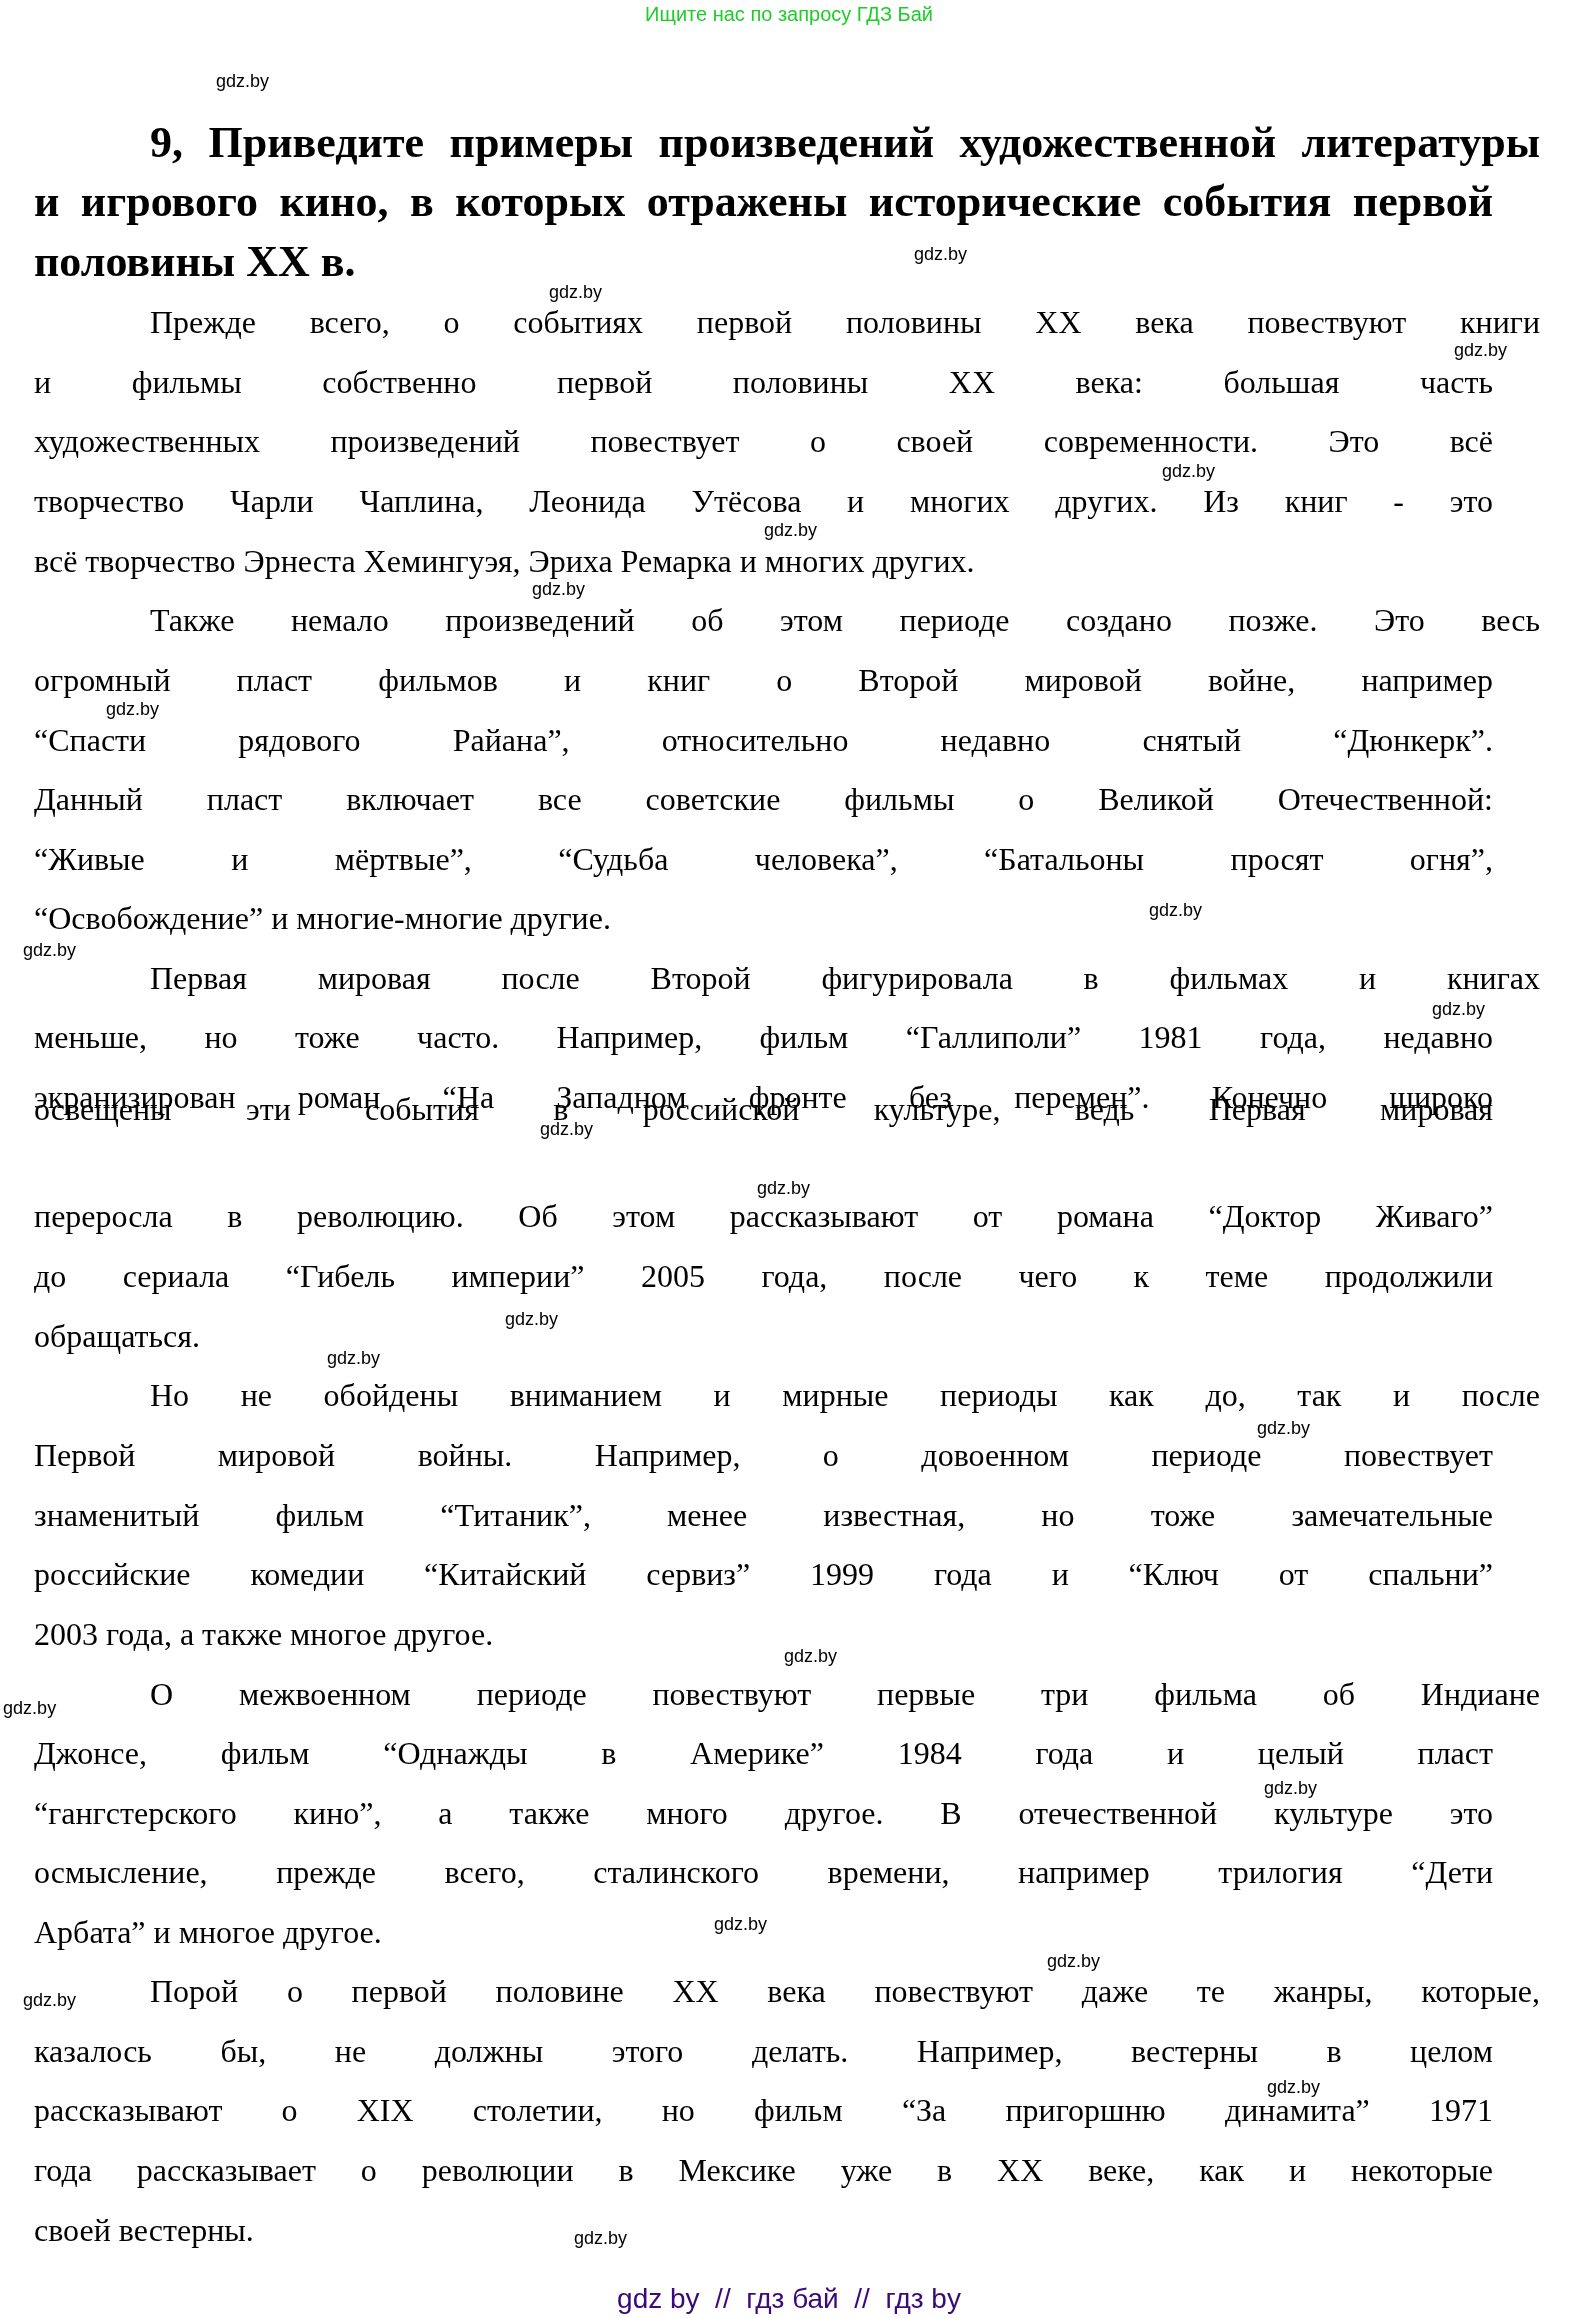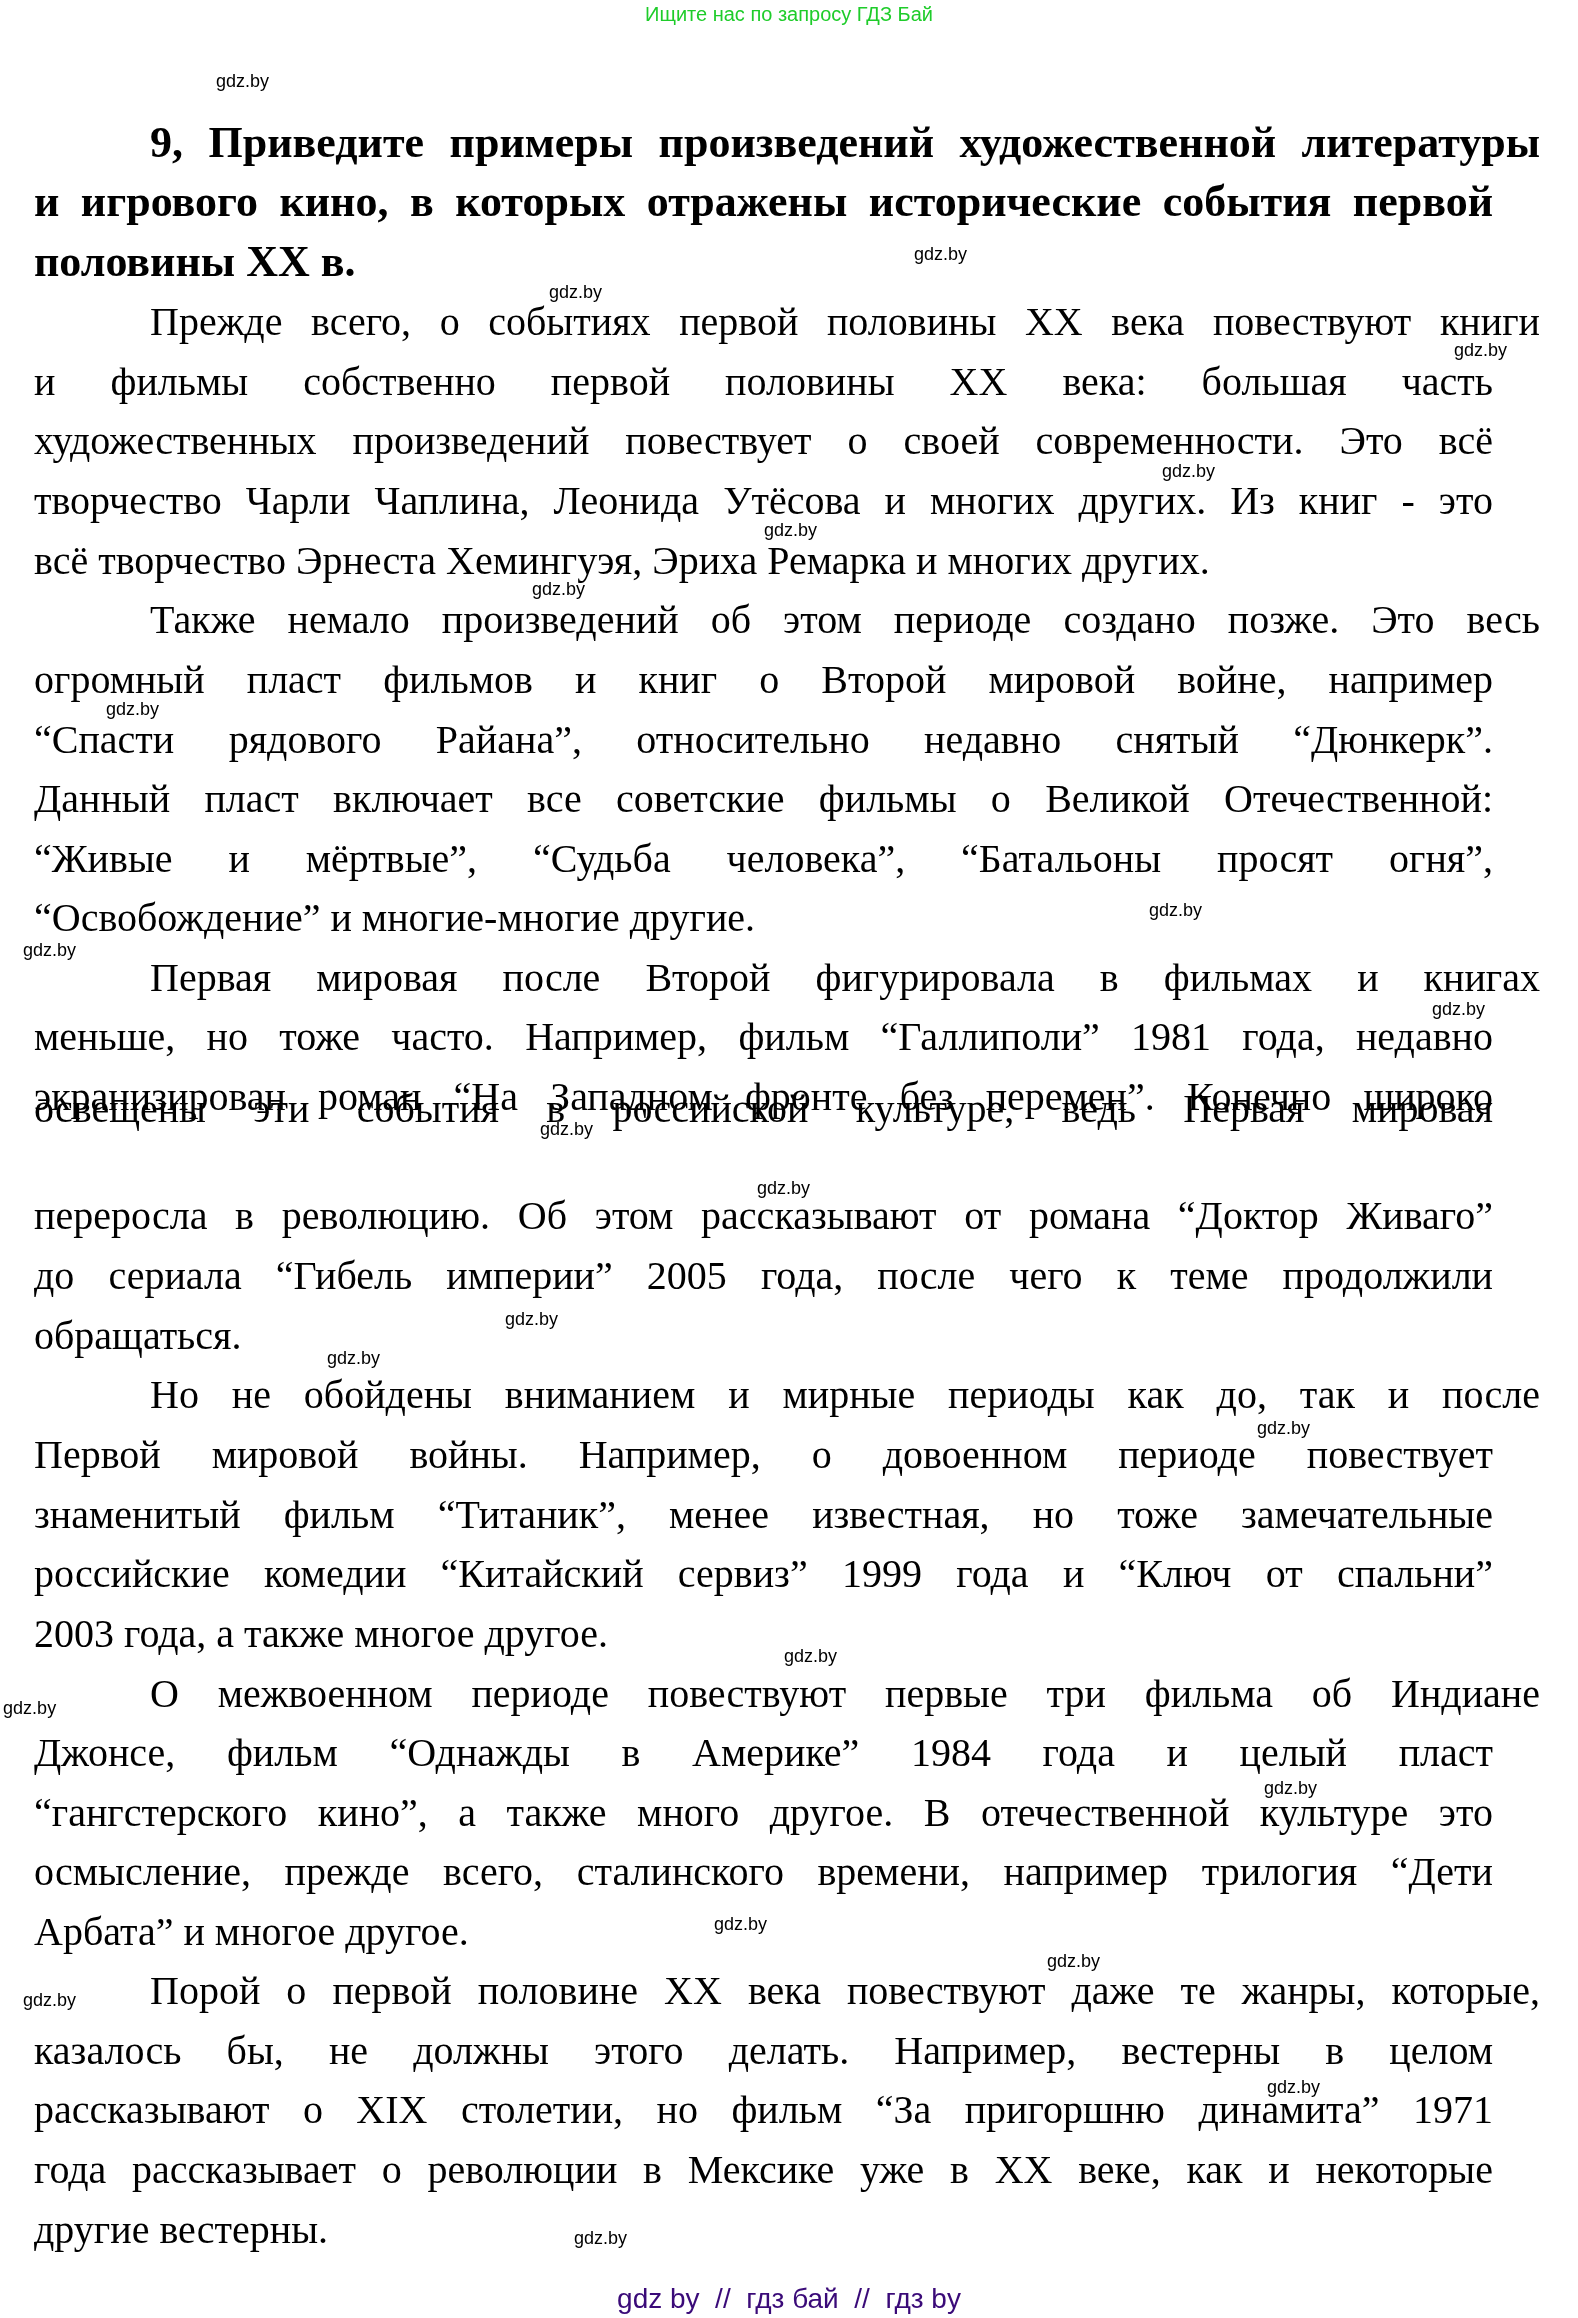--- a/index.html
+++ b/index.html
@@ -2,21 +2,21 @@
 <html style="font-size:12.4px"><head>
 <meta charset="utf-8">
 <style>
   html, body { margin:0; padding:0; background:#ffffff; }
   body { width:1578px; height:2319px; position:relative; overflow:hidden; }
   .hdr { position:absolute; top:0; left:0; width:1578px; text-align:center;
          font-family:"Liberation Sans", sans-serif; font-size:20px; line-height:28px; color:#1ecc2a; }
   .ftr { position:absolute; top:2283px; left:0; width:1578px; text-align:center;
          font-family:"Liberation Sans", sans-serif; font-size:28px; line-height:31px; color:#3a0a78; white-space:pre; }
   .ln { position:absolute; left:34px; width:1459px; font-family:"Liberation Serif", serif;
-        font-size:40px; line-height:50px; color:#000; white-space:nowrap;
+        font-size:32px; line-height:50px; color:#000; white-space:nowrap;
         text-align:justify; text-align-last:justify; }
   .ln.last { text-align-last:left; }
   .ln.ind { left:120px; width:1390px;margin-left:30px; }
   .ln.t { font-weight:bold; font-size:44px; }
   .wm { position:absolute; font-family:"Liberation Sans", sans-serif; font-size:18px; color:#000; line-height:23px; }
 </style>
 </head>
 <body>
 
 <div class="hdr">Ищите нас по запросу ГДЗ Бай</div>
@@ -55,21 +55,21 @@
 <div class="ln ind" style="top:1669px">О межвоенном периоде повествуют первые три фильма об Индиане</div>
 <div class="ln" style="top:1728px">Джонсе, фильм “Однажды в Америке” 1984 года и целый пласт</div>
 <div class="ln" style="top:1788px">“гангстерского кино”, а также много другое. В отечественной культуре это</div>
 <div class="ln" style="top:1847px">осмысление, прежде всего, сталинского времени, например трилогия “Дети</div>
 <div class="ln last" style="top:1907px">Арбата” и многое другое.</div>
 
 <div class="ln ind" style="top:1966px">Порой о первой половине XX века повествуют даже те жанры, которые,</div>
 <div class="ln" style="top:2026px">казалось бы, не должны этого делать. Например, вестерны в целом</div>
 <div class="ln" style="top:2085px">рассказывают о XIX столетии, но фильм “За пригоршню динамита” 1971</div>
 <div class="ln" style="top:2145px">года рассказывает о революции в Мексике уже в XX веке, как и некоторые</div>
-<div class="ln last" style="top:2205px">другие вестерны.</div>
+<div class="ln last" style="top:2205px">своей вестерны.</div>
 
 <div class="wm" style="left:216px;top:70px">gdz.by</div>
 <div class="wm" style="left:914px;top:243px">gdz.by</div>
 <div class="wm" style="left:549px;top:281px">gdz.by</div>
 <div class="wm" style="left:1454px;top:339px">gdz.by</div>
 <div class="wm" style="left:1162px;top:460px">gdz.by</div>
 <div class="wm" style="left:764px;top:519px">gdz.by</div>
 <div class="wm" style="left:532px;top:578px">gdz.by</div>
 <div class="wm" style="left:106px;top:698px">gdz.by</div>
 <div class="wm" style="left:1149px;top:899px">gdz.by</div>

